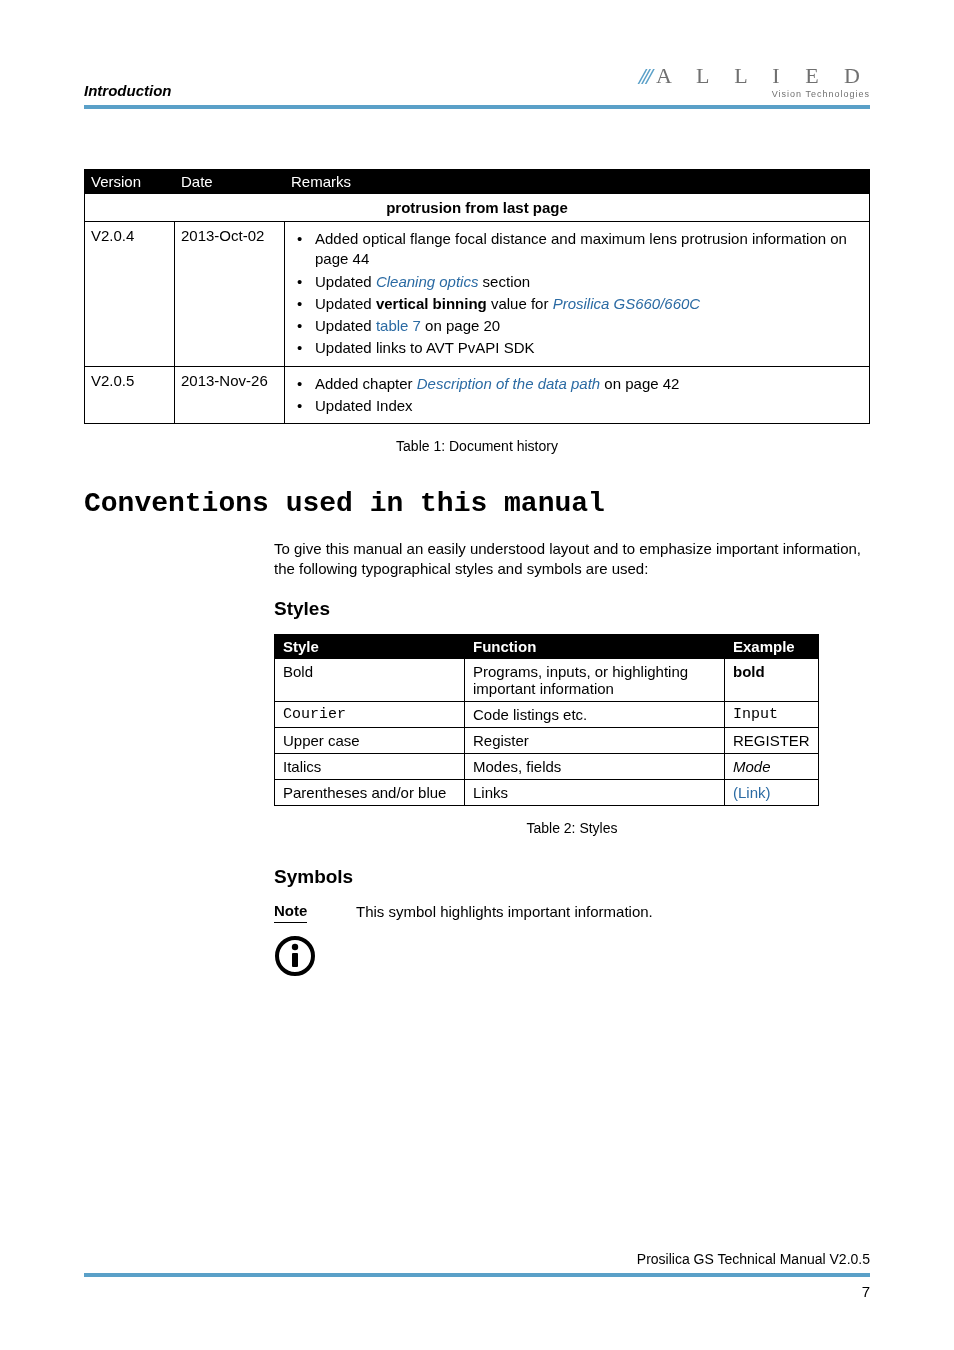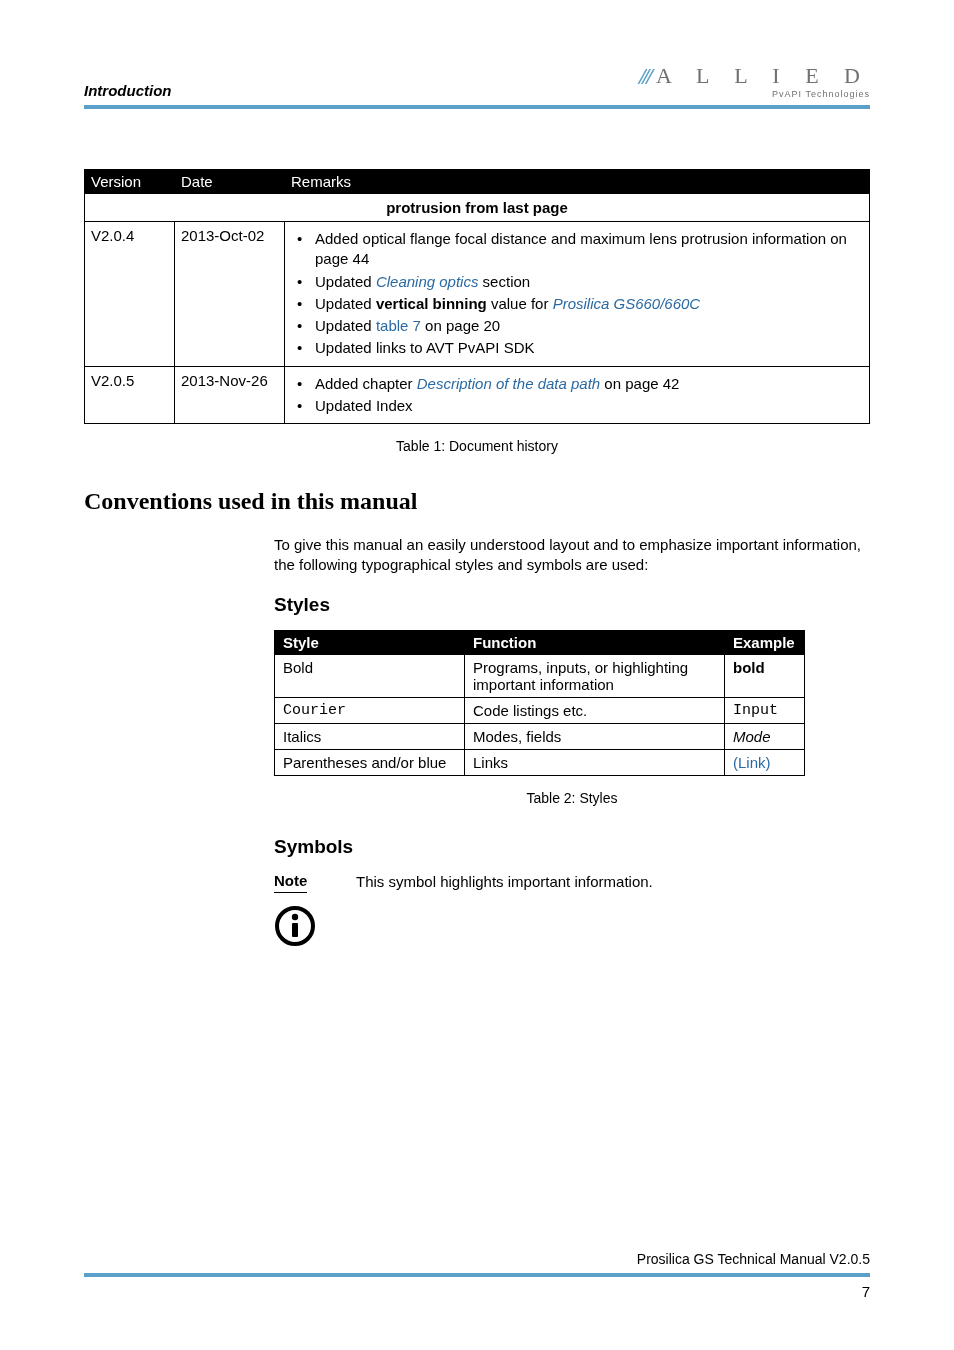--- a/index.html
+++ b/index.html
@@ -102,23 +102,23 @@
     position: absolute;
     left: 2px;
     top: 0;
   }
   .link-blue { color: #2a6aa3; font-style: italic; }
   .link-blue-n { color: #2a6aa3; }
   .bold { font-weight: 700; }
   .italic { font-style: italic; }
   .caption { text-align: center; font-size: 14px; margin: 14px 0 30px 0; }
   h1.conv {
-    font-family: Liberation Serif, serif;
+    font-family: Liberation Mono, monospace;
     font-weight: 900;
-    font-size: 24px;
+    font-size: 28px;
     margin: 34px 0 20px 0;
   }
   .body-indent { margin-left: 190px; }
   .para { line-height: 1.35; margin-bottom: 18px; }
   h2.sub {
     font-family: Arial, sans-serif;
     font-weight: 900;
     font-size: 19px;
     margin: 8px 0 14px 0;
   }
@@ -173,21 +173,21 @@
 <body>
 
 <div class="page">
   <div class="header-row">
     <div class="intro-label">Introduction</div>
     <div class="logo">
       <div class="logo-text">
         <span class="logo-stripes">///</span>
         <span>A L L I E D</span>
       </div>
-      <div class="logo-sub">PvAPI Technologies</div>
+      <div class="logo-sub">Vision Technologies</div>
     </div>
   </div>
   <div class="hr-blue"></div>
 
   <table class="hist">
     <thead>
       <tr>
         <th class="version">Version</th>
         <th class="date">Date</th>
         <th>Remarks</th>
@@ -244,20 +244,25 @@
             <td>Bold</td>
             <td>Programs, inputs, or highlighting important information</td>
             <td class="bold">bold</td>
           </tr>
           <tr>
             <td class="mono">Courier</td>
             <td>Code listings etc.</td>
             <td class="mono">Input</td>
           </tr>
           <tr>
+            <td>Upper case</td>
+            <td>Register</td>
+            <td>REGISTER</td>
+          </tr>
+          <tr>
             <td>Italics</td>
             <td>Modes, fields</td>
             <td class="italic">Mode</td>
           </tr>
           <tr>
             <td>Parentheses and/or blue</td>
             <td>Links</td>
             <td class="link-blue-n">(Link)</td>
           </tr>
         </tbody>

